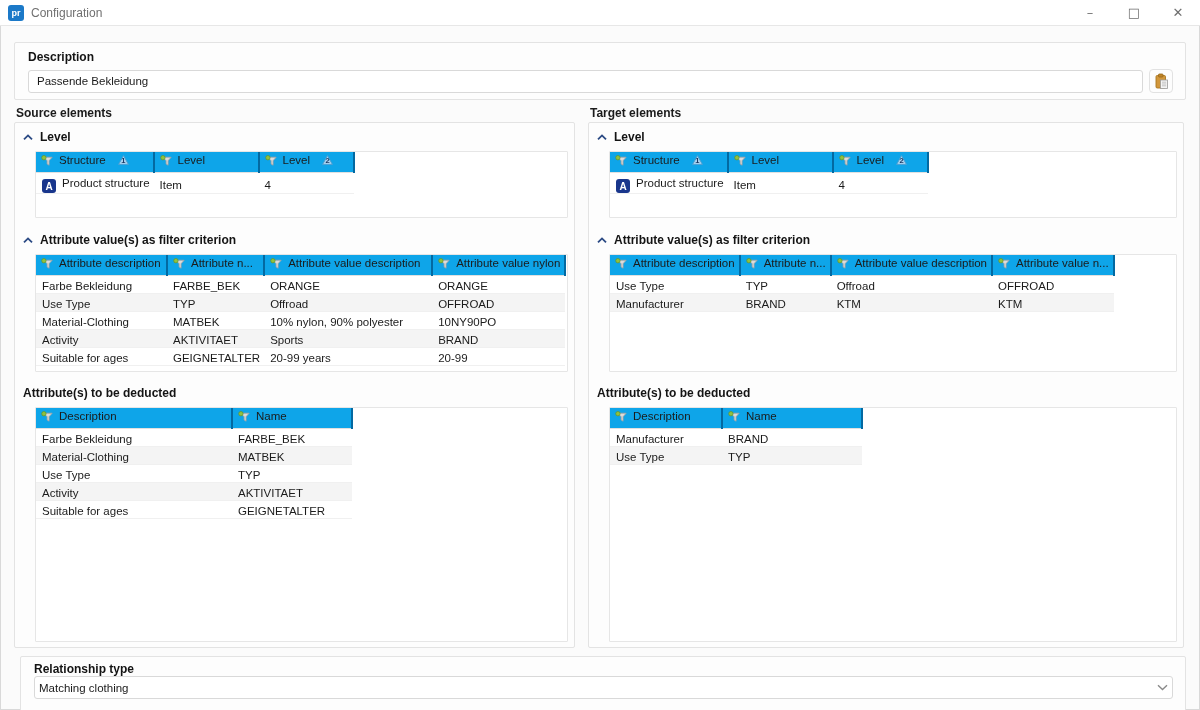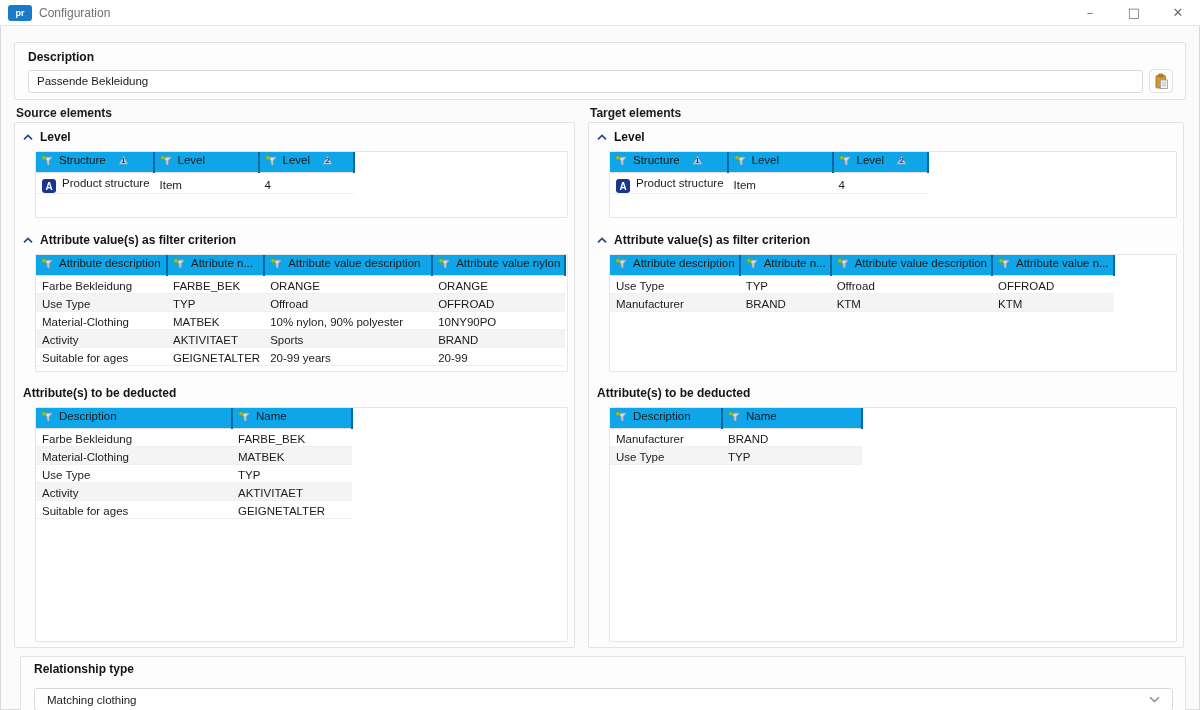--- a/index.html
+++ b/index.html
@@ -11,21 +11,21 @@
     font-size:12px; color:#1b1b1b;
     box-shadow: inset 0 0 0 1px #d9d9d9;
   }
 
   
   .titlebar {
     height:26px; background:#ffffff; border-bottom:1px solid #e7e7e7;
     display:flex; align-items:center; padding-left:8px;
   }
   .app-icon {
-    width:24px; height:16px; border-radius:3px; background:#1b79c8;
+    width:16px; height:16px; border-radius:3px; background:#1b79c8;
     color:#fff; font-size:9px; font-weight:bold;
     display:flex; align-items:center; justify-content:center; letter-spacing:0;
   }
   .title-text { margin-left:7px; color:#707070; font-size:12px; }
   .win-controls { margin-left:auto; display:flex; height:26px; }
   .win-btn {
     width:44px; height:26px; display:flex; align-items:center; justify-content:center;
     color:#6f6f6f; font-size:13px; cursor:default; background:transparent; border:0;
     font-family:"DejaVu Sans",sans-serif;
   }
@@ -86,22 +86,22 @@
   .sort-ic i { position:absolute; left:3.5px; top:1px; font-style:normal; font-size:7.5px; font-weight:bold; color:#1c3a66; line-height:9px; }
   .struct-icon {
     display:inline-flex; width:14px; height:14px; margin-right:6px; border-radius:3px;
     background:#19368c; color:#ffffff; font-size:10px; font-weight:bold;
     align-items:center; justify-content:center; vertical-align:-3px;
   }
 
   
   #rel-box { left:20px; right:14px; top:656px; height:66px; padding:5px 12px 0 13px; }
   .select {
-    margin-top:12px; height:23px; background:#fff; border:1px solid #d9d9d9; border-radius:3px;
-    display:flex; align-items:center; padding:0 12px; font-size:11.5px; color:#1b1b1b;
+    margin-top:0; height:23px; background:#fff; border:1px solid #d9d9d9; border-radius:3px;
+    display:flex; align-items:center; padding:0 4px; font-size:11.5px; color:#1b1b1b;
   }
   .select .chev { margin-left:auto; color:#8a8a8a; display:inline-flex; }
 </style>
 </head>
 <body>
 
 <div class="titlebar">
   <div class="app-icon">pr</div>
   <div class="title-text">Configuration</div>
   <div class="win-controls">

